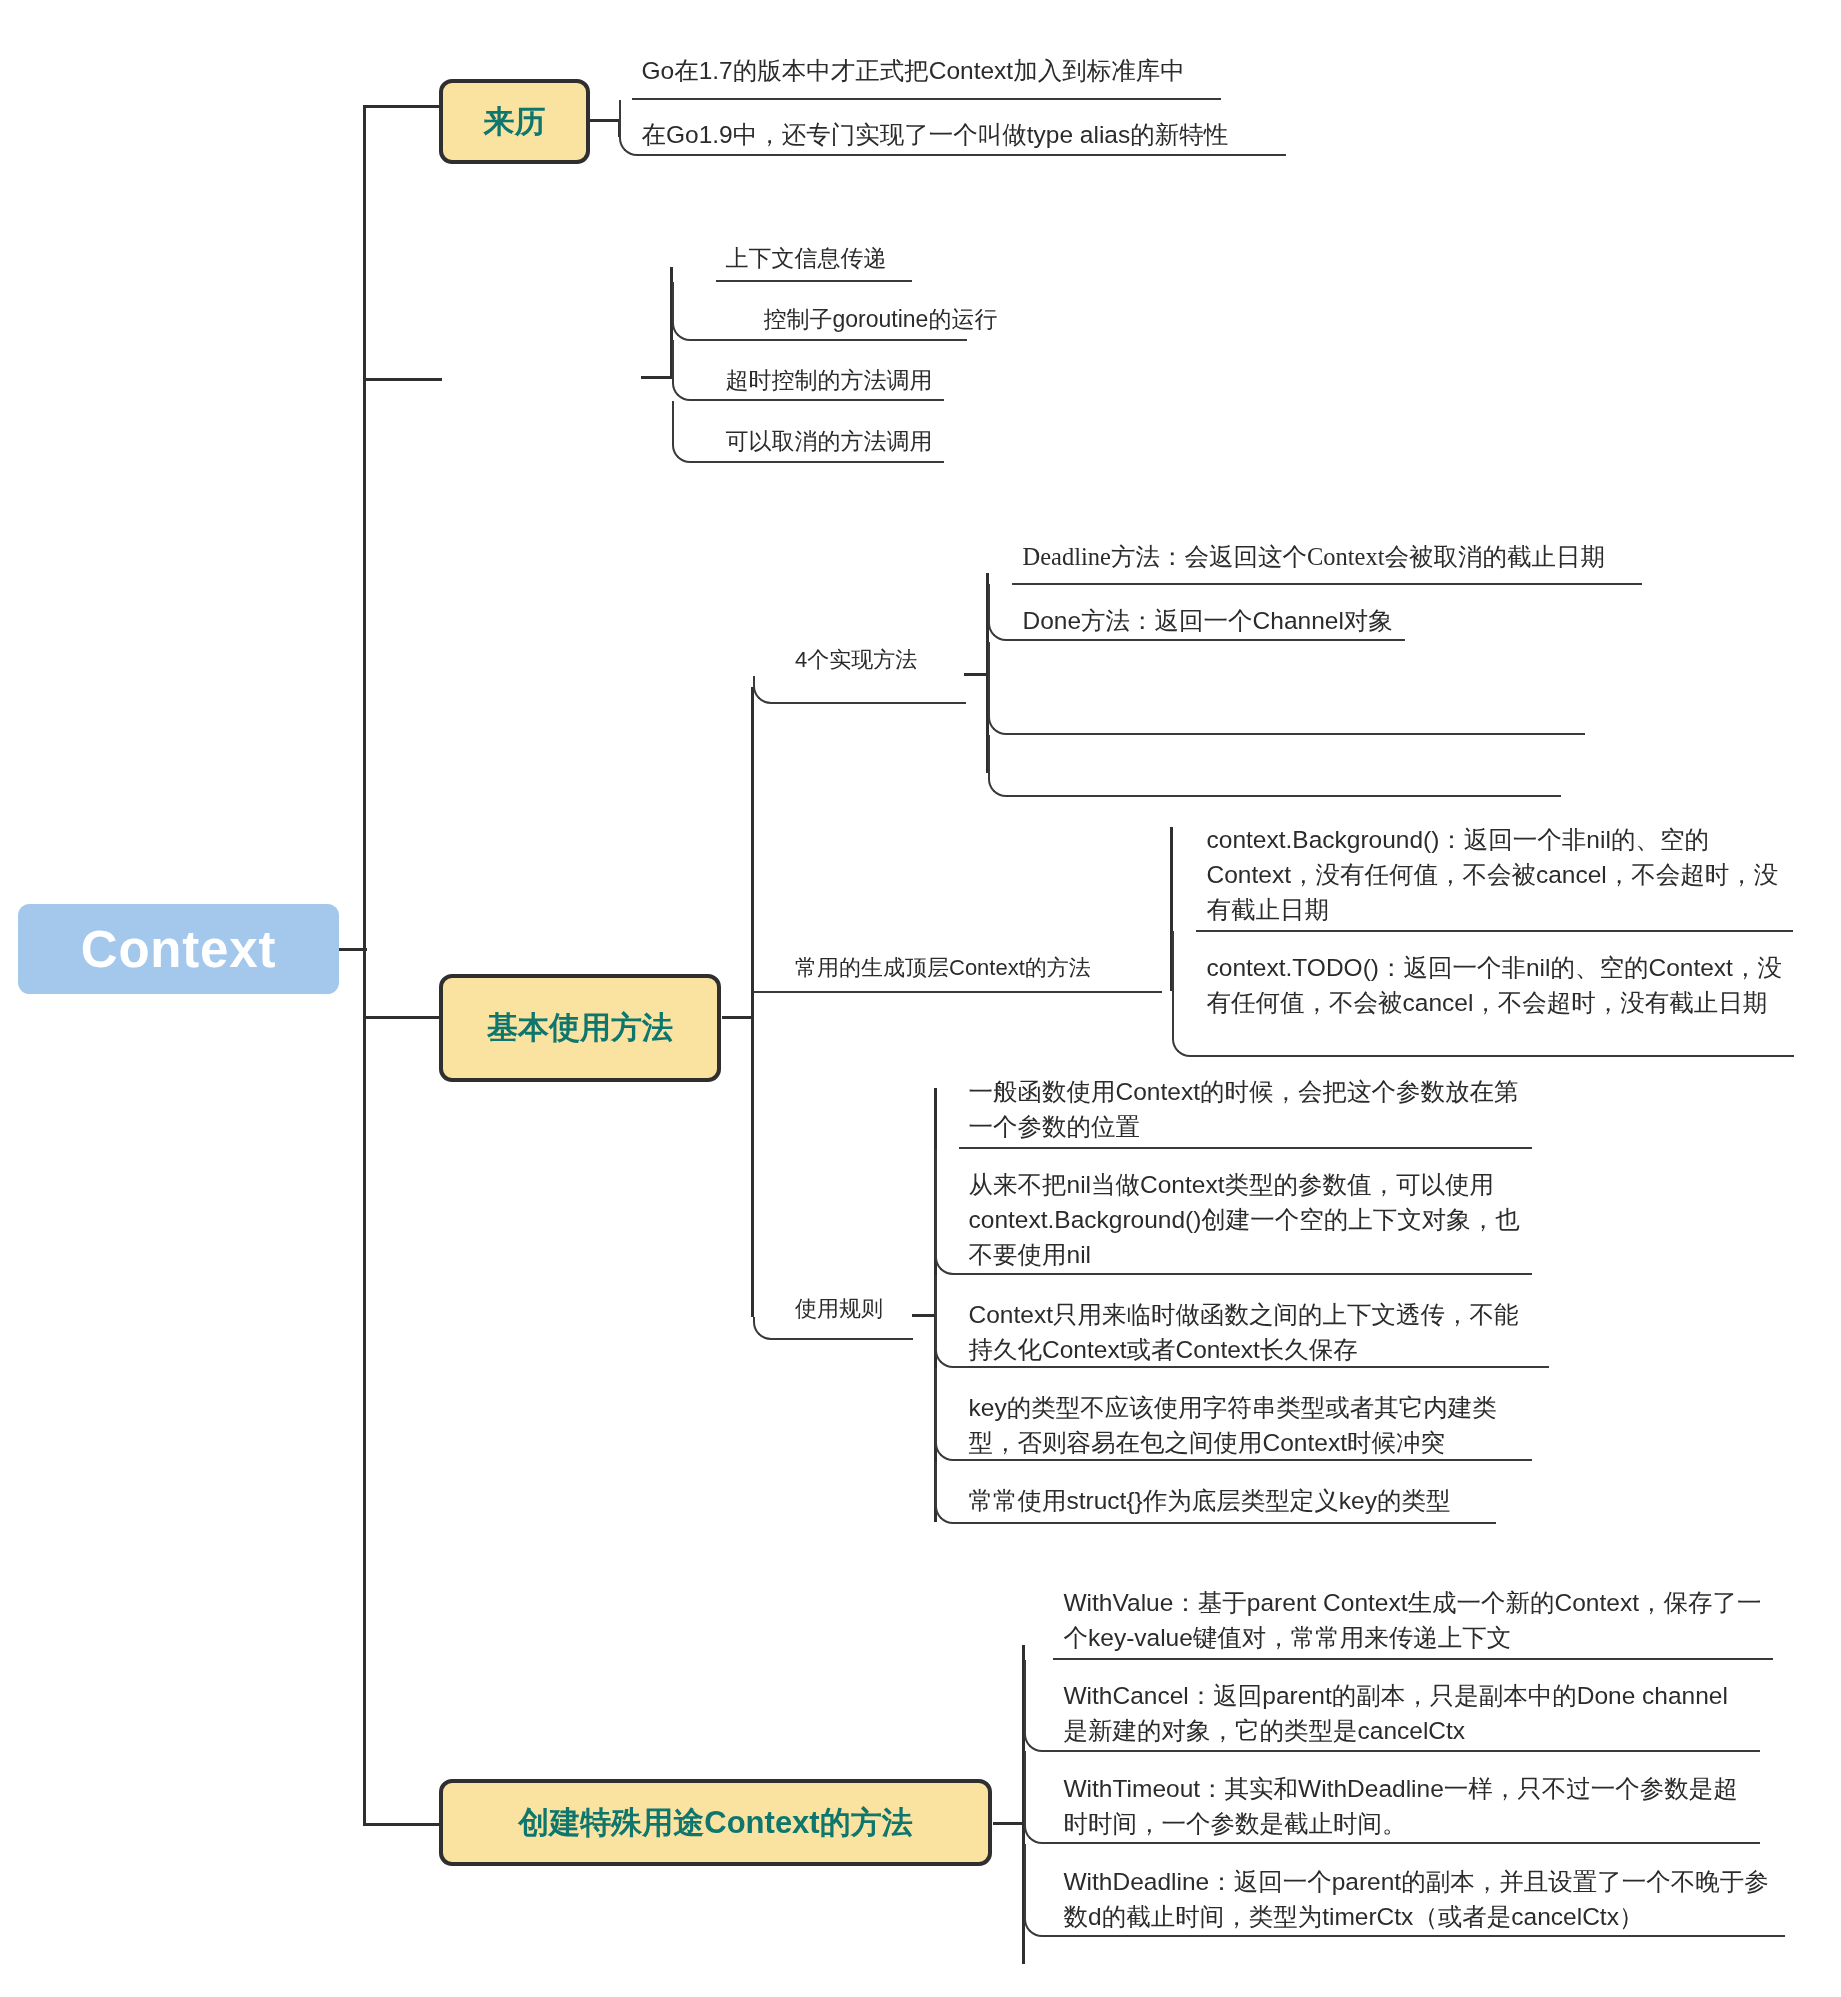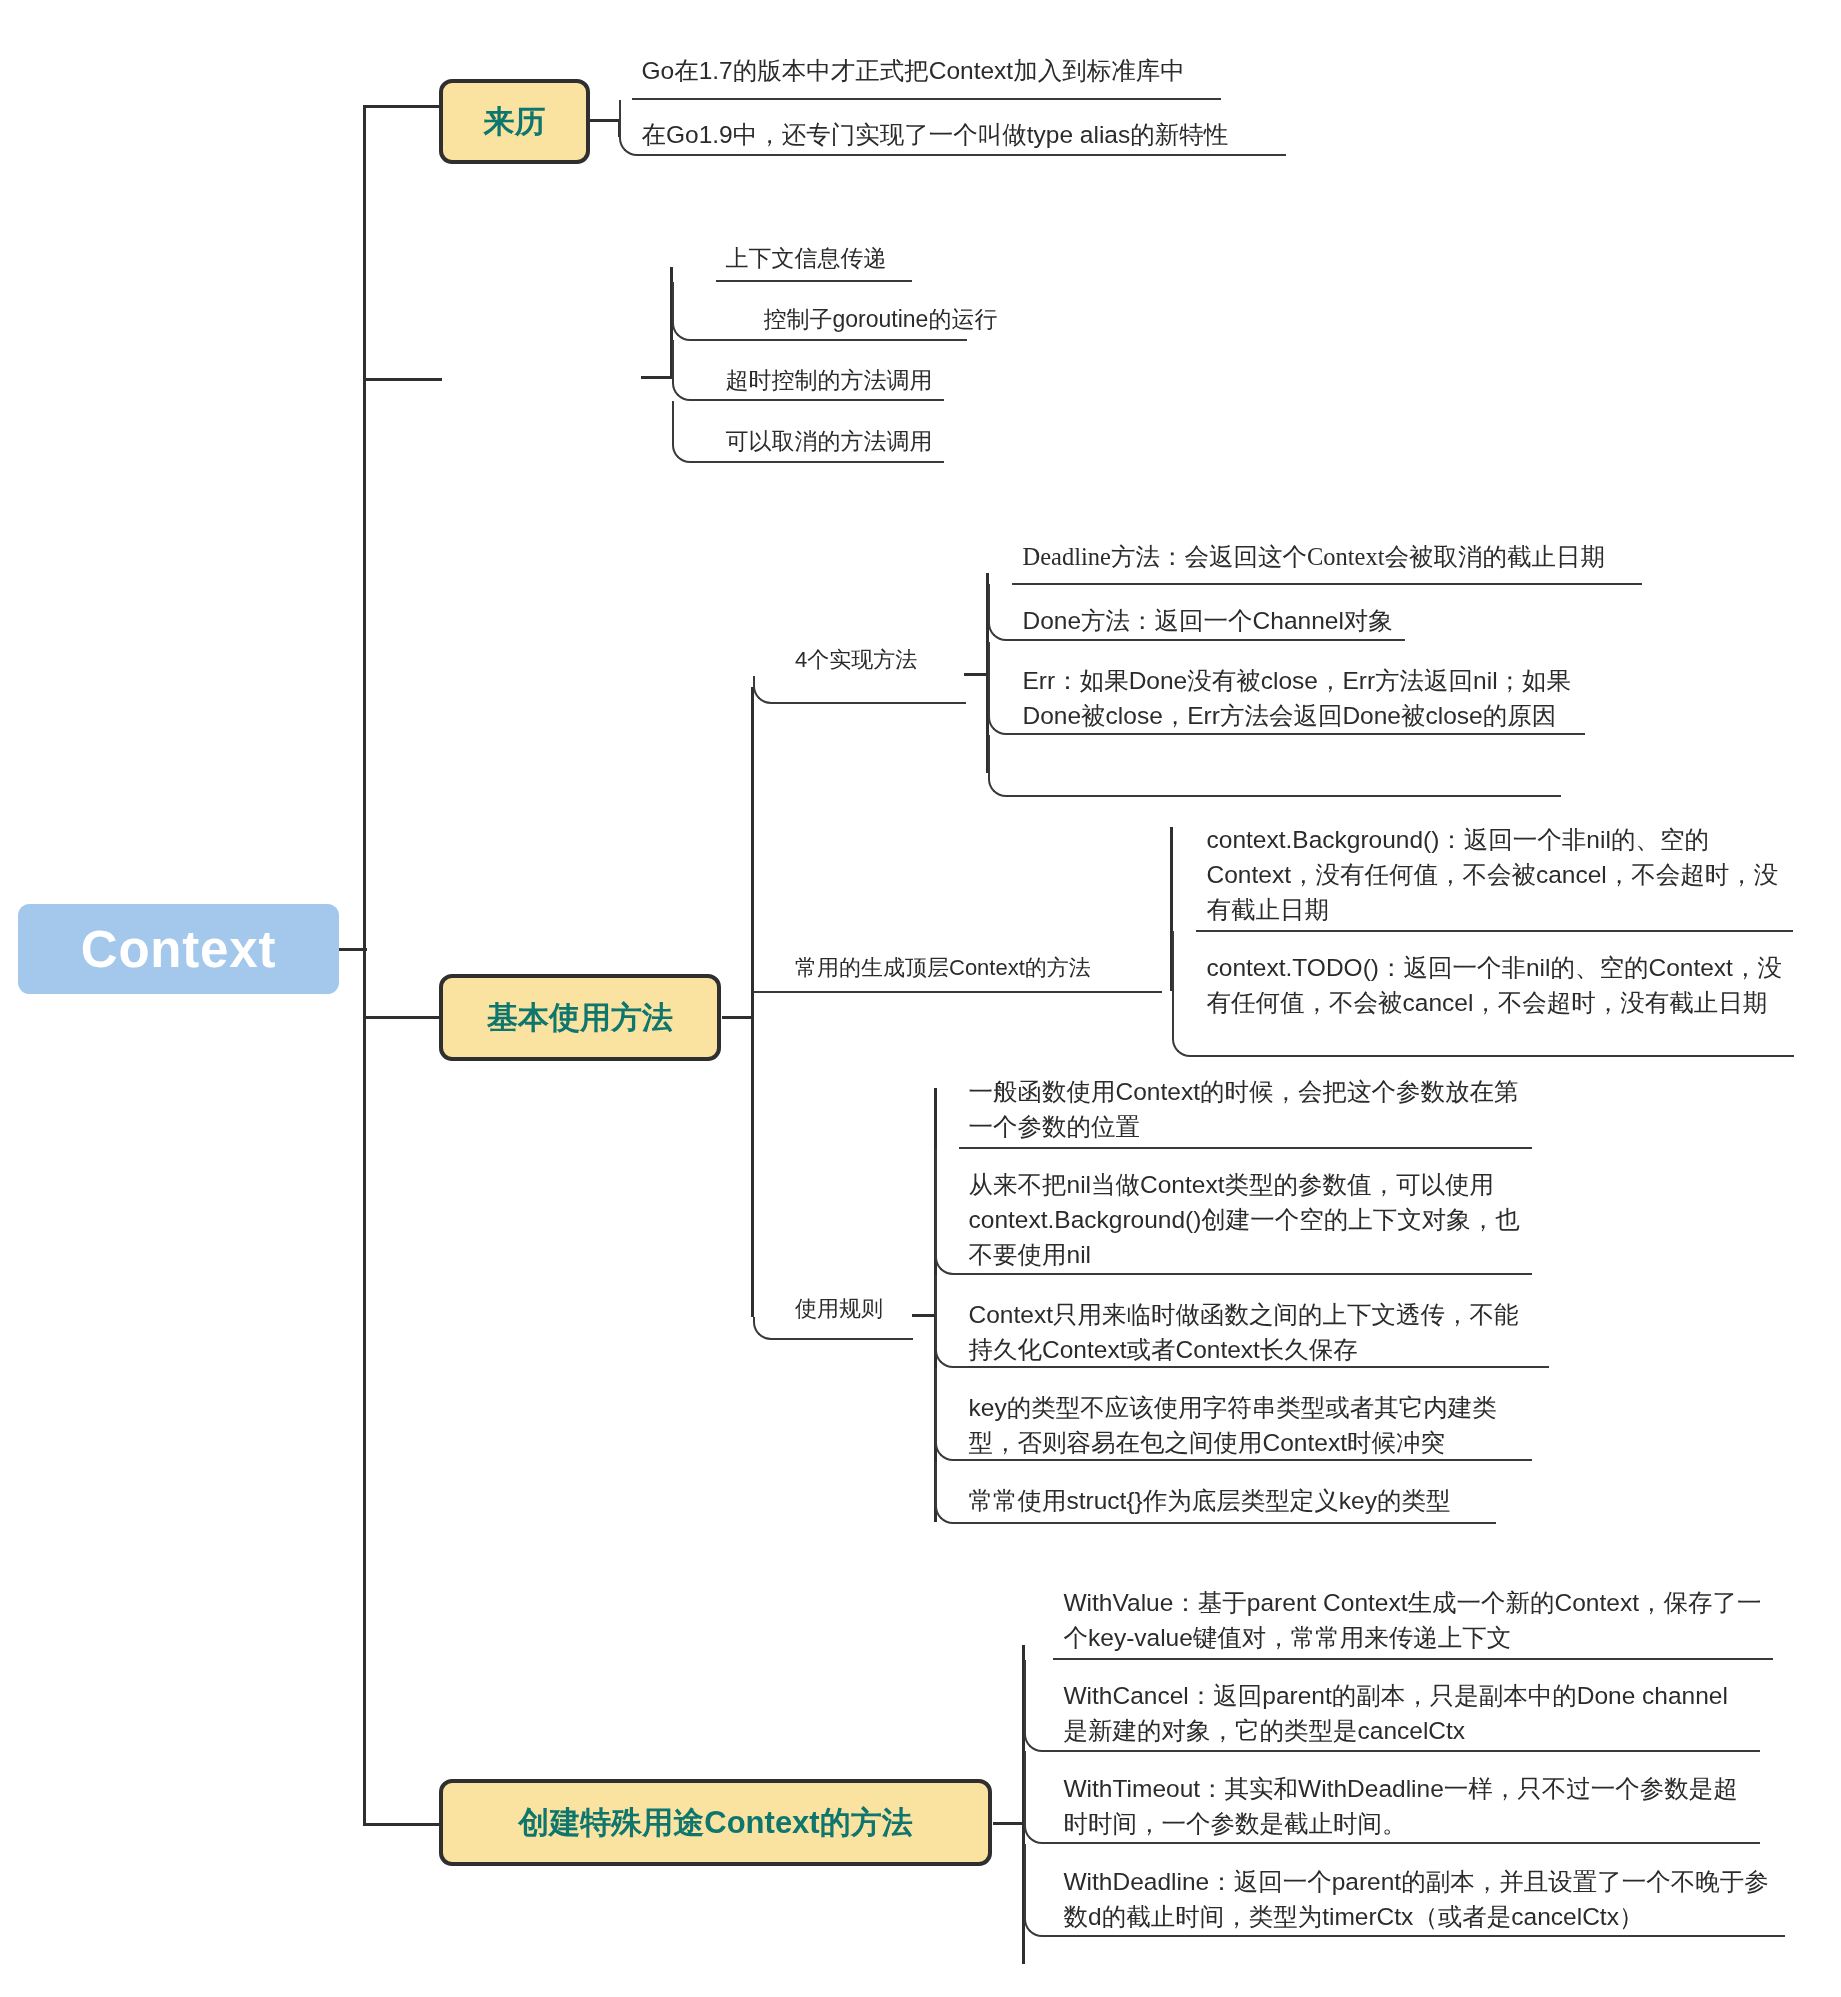--- a/index.html
+++ b/index.html
@@ -138,21 +138,21 @@
   <div class="leaf small" style="left:714px; top:361px; width:344px;">
     <span>超时控制的方法调用</span>
   </div>
   <div class="uline" style="left:672px; top:340px; width:272px; height:61px;"></div>
 
   <div class="leaf small" style="left:714px; top:422px; width:344px;">
     <span>可以取消的方法调用</span>
   </div>
   <div class="uline" style="left:672px; top:401px; width:272px; height:62px;"></div>
 
-  <div class="l1-node" style="left:439px; top:974px; width:282px; height:87px;">
+  <div class="l1-node" style="left:439px; top:974px; width:282px; height:108px;">
     <span>基本使用方法</span>
   </div>
   <div class="hline" style="left:722px; top:1016px; width:31px;"></div>
 
   <div class="vline" style="left:751px; top:687px; height:630px;"></div>
 
   <div class="l2-label" style="left:795px; top:646px;">
     <span>4个实现方法</span>
   </div>
   <div class="uline" style="left:753px; top:676px; width:213px; height:28px;"></div>
@@ -162,23 +162,20 @@
   <div class="leaf" style="left:1011px; top:537px; width:655px;font-family:Liberation Serif, serif;">
     <span>Deadline方法：会返回这个Context会被取消的截止日期</span>
   </div>
   <div class="uline plain" style="left:1012px; top:578px; width:630px; height:6.5px;"></div>
 
   <div class="leaf" style="left:1011px; top:601px; width:655px;">
     <span>Done方法：返回一个Channel对象</span>
   </div>
   <div class="uline" style="left:988px; top:584px; width:417px; height:57px;"></div>
 
-  <div class="leaf" style="left:1011px; top:661px; width:622px;">
-    <span>Err：如果Done没有被close，Err方法返回nil；如果Done被close，Err方法会返回Done被close的原因</span>
-  </div>
   <div class="uline" style="left:988px; top:642px; width:597px; height:93px;"></div>
 
   <div class="uline" style="left:988px; top:735px; width:573px; height:62px;"></div>
 
   <div class="l2-label" style="left:795px; top:954px;">
     <span>常用的生成顶层Context的方法</span>
   </div>
   <div class="uline plain" style="left:753px; top:986px; width:409px; height:6.5px;"></div>
   <div class="vline" style="left:1170px; top:827px; height:164px;"></div>
 

